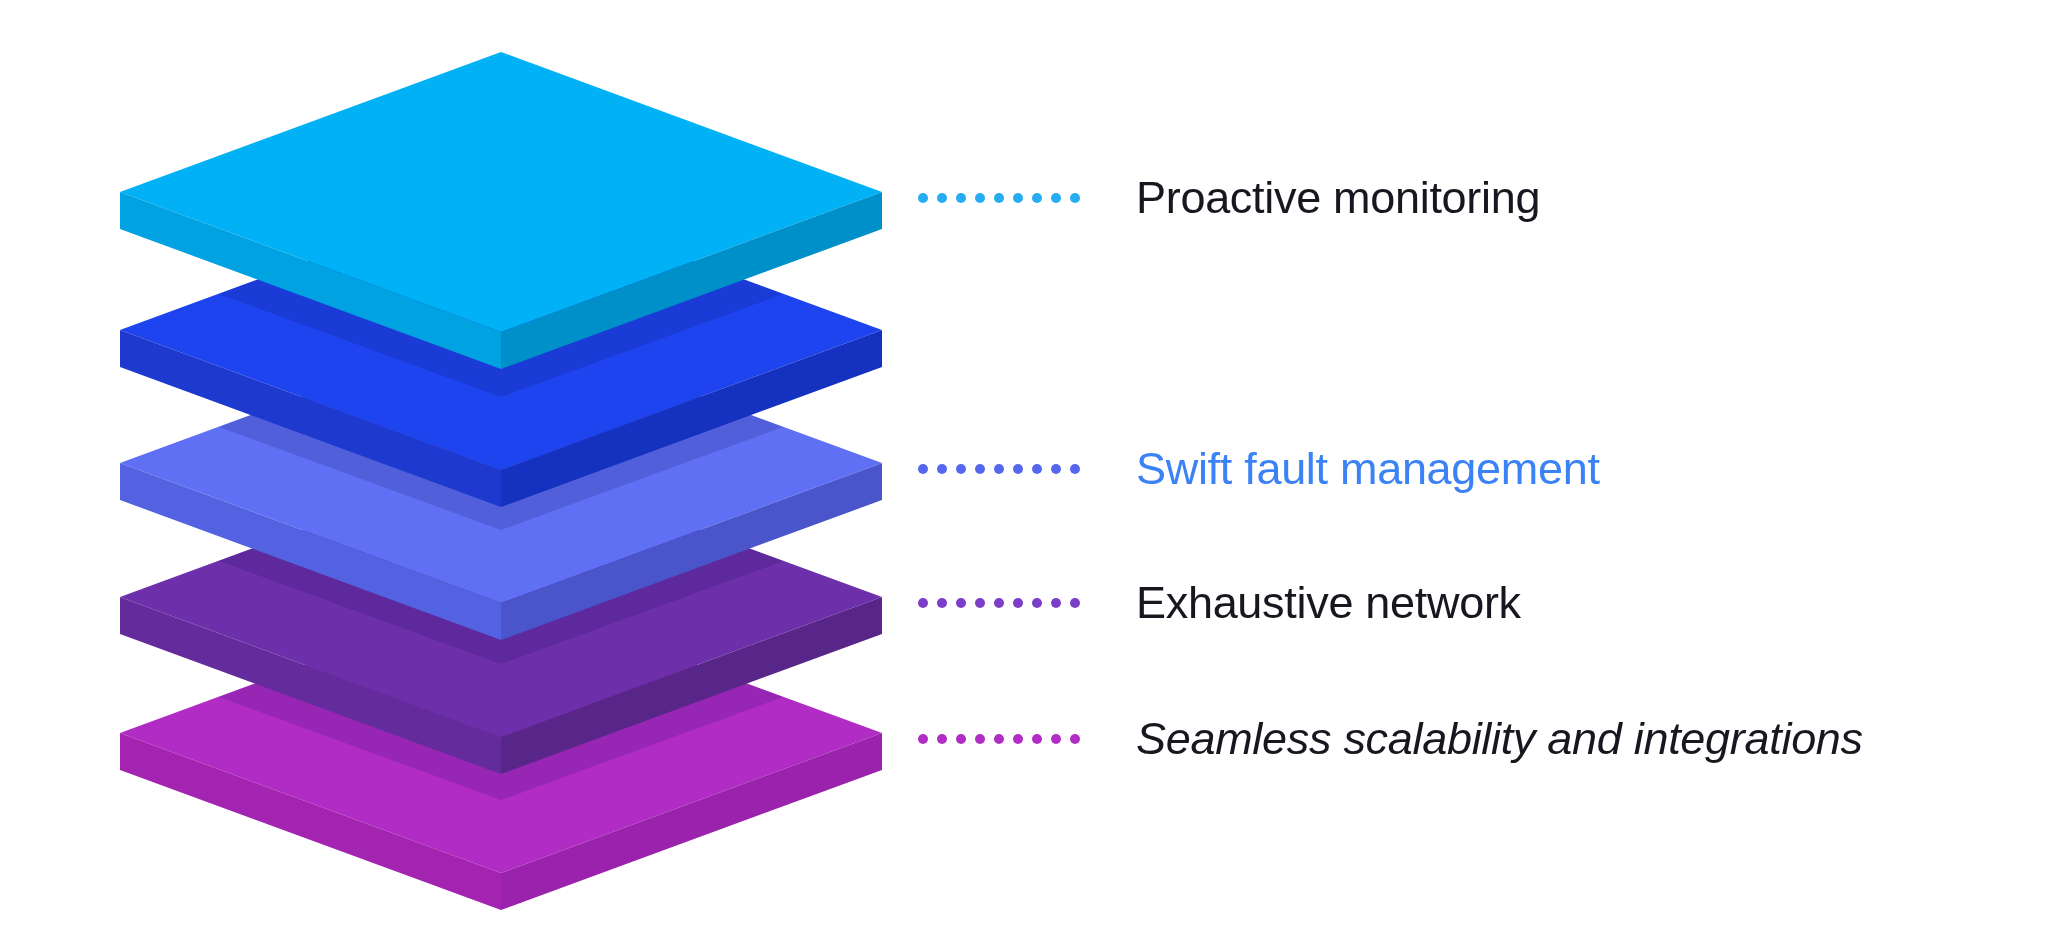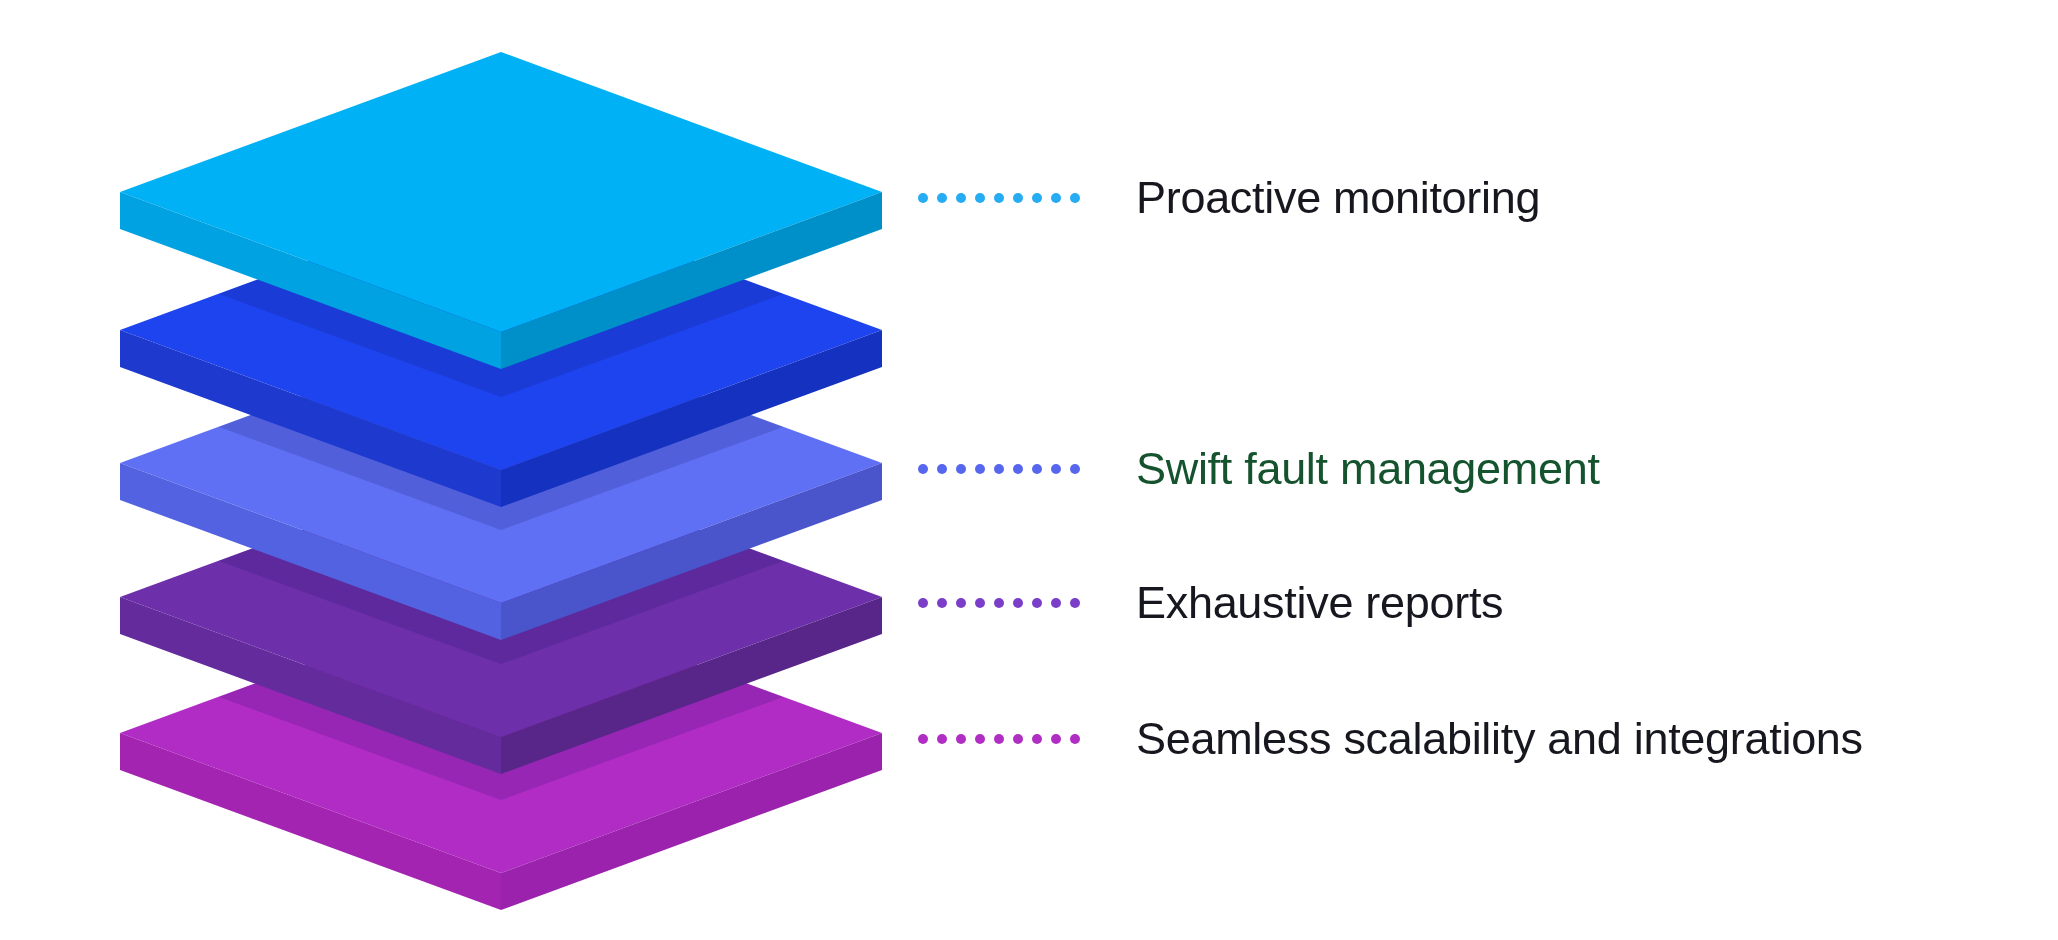--- a/index.html
+++ b/index.html
@@ -104,46 +104,46 @@
         <span class="dot" style="background: rgb(86, 103, 238);"></span>
         <span class="dot" style="background: rgb(86, 103, 238);"></span>
         <span class="dot" style="background: rgb(86, 103, 238);"></span>
         <span class="dot" style="background: rgb(86, 103, 238);"></span>
         <span class="dot" style="background: rgb(86, 103, 238);"></span>
         <span class="dot" style="background: rgb(86, 103, 238);"></span>
         <span class="dot" style="background: rgb(86, 103, 238);"></span>
         <span class="dot" style="background: rgb(86, 103, 238);"></span>
         <span class="dot" style="background: rgb(86, 103, 238);"></span>
       </div>
-    <div class="feature-label" style="color: #14532d;">Swift fault management</div>
+    <div class="feature-label" style="color: #3b82f6;">Swift fault management</div>
   </div>
 
   <div class="legend-row" style="top:573px">
     <div class="dotted-leader">
         <span class="dot" style="background: rgb(123, 62, 200);"></span>
         <span class="dot" style="background: rgb(123, 62, 200);"></span>
         <span class="dot" style="background: rgb(123, 62, 200);"></span>
         <span class="dot" style="background: rgb(123, 62, 200);"></span>
         <span class="dot" style="background: rgb(123, 62, 200);"></span>
         <span class="dot" style="background: rgb(123, 62, 200);"></span>
         <span class="dot" style="background: rgb(123, 62, 200);"></span>
         <span class="dot" style="background: rgb(123, 62, 200);"></span>
         <span class="dot" style="background: rgb(123, 62, 200);"></span>
       </div>
-    <div class="feature-label" style="color: rgb(23, 23, 31);">Exhaustive reports</div>
+    <div class="feature-label" style="color: rgb(23, 23, 31);">Exhaustive network</div>
   </div>
 
   <div class="legend-row" style="top:709px">
     <div class="dotted-leader">
         <span class="dot" style="background: rgb(177, 46, 196);"></span>
         <span class="dot" style="background: rgb(177, 46, 196);"></span>
         <span class="dot" style="background: rgb(177, 46, 196);"></span>
         <span class="dot" style="background: rgb(177, 46, 196);"></span>
         <span class="dot" style="background: rgb(177, 46, 196);"></span>
         <span class="dot" style="background: rgb(177, 46, 196);"></span>
         <span class="dot" style="background: rgb(177, 46, 196);"></span>
         <span class="dot" style="background: rgb(177, 46, 196);"></span>
         <span class="dot" style="background: rgb(177, 46, 196);"></span>
       </div>
-    <div class="feature-label" style="color: rgb(23, 23, 31);">Seamless scalability and integrations</div>
+    <div class="feature-label" style="color: rgb(23, 23, 31); font-style: italic;">Seamless scalability and integrations</div>
   </div>
 
 </div>
 
 </body></html>

